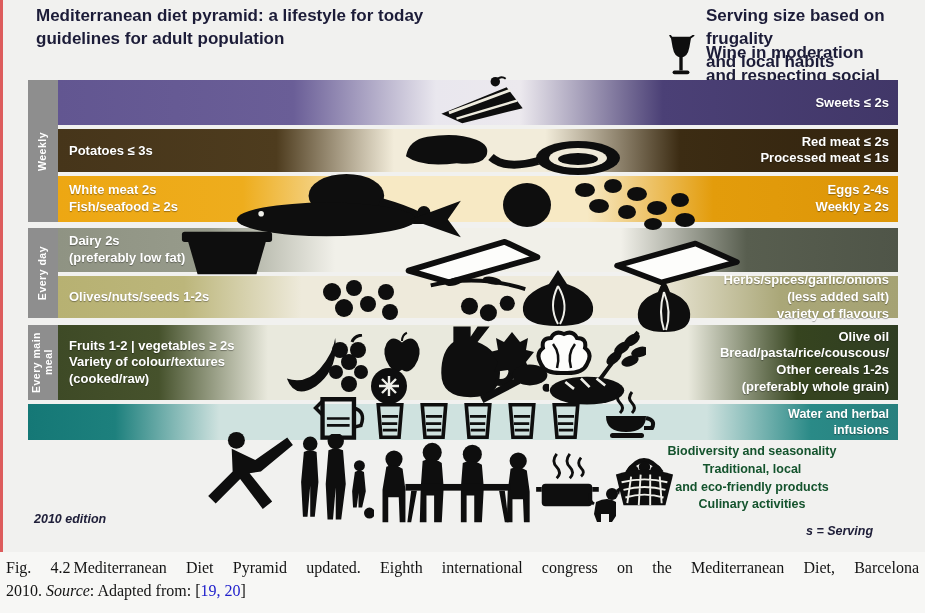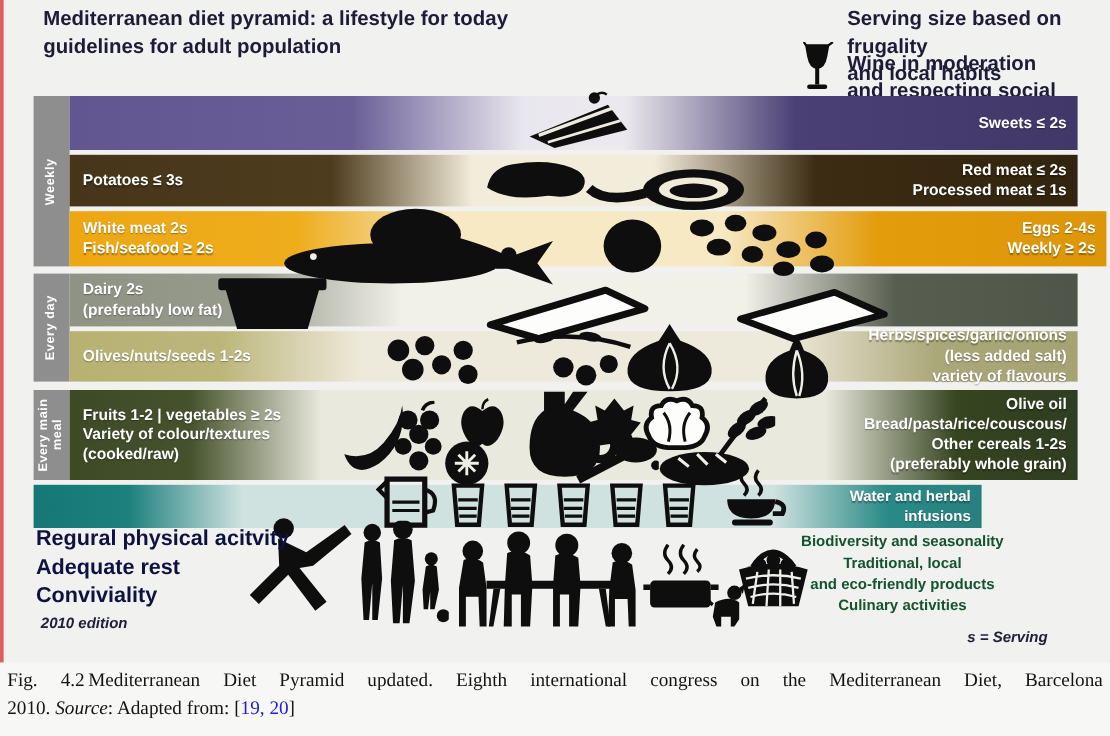--- a/index.html
+++ b/index.html
@@ -18,25 +18,25 @@
   .side-group{position:absolute;left:28px;width:30px;background:#8e8e8e;display:flex;align-items:center;justify-content:center;}
   .side-label{writing-mode:vertical-rl;transform:rotate(180deg);color:#fff;font-weight:bold;font-size:10.5px;letter-spacing:.5px;text-align:center;line-height:1.1;}
 
   
   .band{position:absolute;left:58px;width:840px;}
   .band .ll,.band .rl{position:absolute;top:50%;transform:translateY(-50%);color:#fff;font-weight:bold;font-size:13px;line-height:1.3;text-shadow:0 1px 1px rgba(0,0,0,.35);white-space:nowrap;}
   .band .ll{left:11px;text-align:left;}
   .band .rl{right:9px;text-align:right;}
   #band-sweets {top:80px;height:45px;background:linear-gradient(to right,#625691 0%,#6a5e97 28%,#e9e7ee 45%,#ece9ee 55%,#4b4076 72%,#413768 100%);}
   #band-meat   {top:129px;height:43px;background:linear-gradient(to right,#46351a 0%,#4e3c1e 26%,#f2ecda 40%,#f2ecda 58%,#3c2c13 74%,#33240f 100%);}
-  #band-eggs   {top:176px;height:46px;background:linear-gradient(to right,#eda713 0%,#eead1d 22%,#f7e9c4 37%,#f7e9c4 63%,#e39c0b 78%,#dd9608 100%);padding-left:24px;}
+  #band-eggs   {top:176px;height:46px;background:linear-gradient(to right,#eda713 0%,#eead1d 22%,#f7e9c4 37%,#f7e9c4 63%,#e39c0b 78%,#dd9608 100%);}
   #band-dairy  {top:228px;height:44px;background:linear-gradient(to right,#8f9383 0%,#979b8b 18%,#f1f0e9 33%,#f1f0e9 67%,#585e4f 82%,#4f5548 100%);}
   #band-olives {top:276px;height:42px;background:linear-gradient(to right,#b7b172 0%,#bcb67b 15%,#eeeadb 29%,#eeeadb 71%,#aaa778 86%,#a5a273 100%);}
   #band-fruits {top:325px;height:75px;background:linear-gradient(to right,#3e4a26 0%,#46522c 12%,#e9e9dd 25%,#e9e9dd 75%,#36441f 88%,#2f3d22 100%);}
-  #band-water  {top:404px;height:36px;left:28px;width:790px;background:linear-gradient(to right,#157876 0%,#1d807d 10%,#cfe2df 22%,#cfe2df 78%,#2a8a87 90%,#27807e 100%);}
+  #band-water  {top:404px;height:36px;left:28px;width:870px;background:linear-gradient(to right,#157876 0%,#1d807d 10%,#cfe2df 22%,#cfe2df 78%,#2a8a87 90%,#27807e 100%);}
   #band-water .rl{font-size:12.5px;}
   #band-fruits .ll,#band-fruits .rl{font-size:13px;}
 
   
   #lifestyle{position:absolute;left:30px;top:437px;font-size:18px;font-weight:bold;color:#0d1240;line-height:1.32;}
   #edition{position:absolute;left:34px;top:512px;font-size:12.5px;font-style:italic;font-weight:bold;color:#20203a;}
   #eco-block{position:absolute;left:618px;top:443px;width:268px;font-size:12.5px;font-weight:bold;color:#14532d;text-align:center;line-height:1.42;}
   #serving-note{position:absolute;left:806px;top:524px;font-size:12.5px;font-style:italic;font-weight:bold;color:#20203a;}
 
   
@@ -435,25 +435,20 @@
           <g class="ink">
             <circle cx="26" cy="26" r="6"></circle>
             <circle cx="38" cy="22" r="6"></circle>
             <circle cx="50" cy="26" r="6"></circle>
             <path d="M8 30 Q37 20 68 30 L60 62 L16 62 Z"></path>
           </g>
           <path d="M14 38 Q38 32 62 38 M16 46 Q38 40 60 46 M18 54 Q38 48 58 54 M24 32 L20 60 M34 30 L32 62 M44 30 L44 62 M54 32 L56 60" stroke="#efefe9" stroke-width="2" fill="none"></path>
         </svg>
     </div>
 
-    <div id="lifestyle">
-      <div>Regural physical acitvity</div>
-      <div>Adequate rest</div>
-      <div>Conviviality</div>
-    </div>
     <div id="edition">2010 edition</div>
     <div id="eco-block">
       <div>Biodiversity and seasonality</div>
       <div>Traditional, local</div>
       <div>and eco-friendly products</div>
       <div>Culinary activities</div>
     </div>
     <div id="serving-note">s = Serving</div>
   </div>
 

